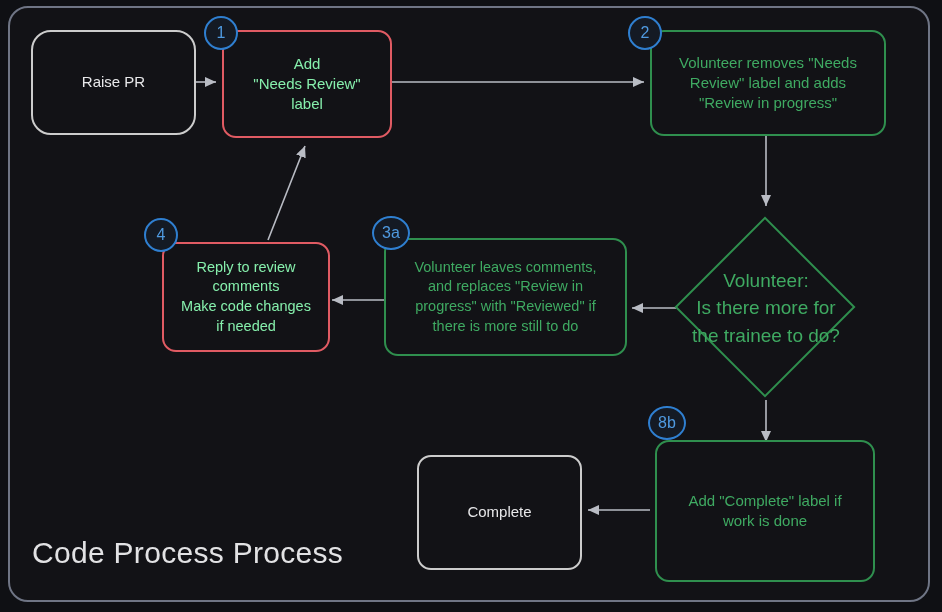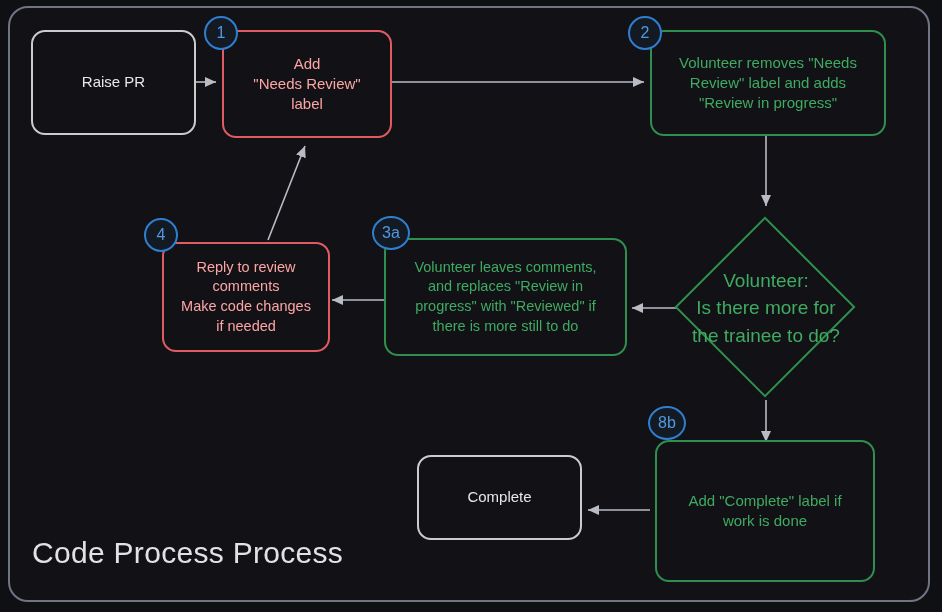--- a/index.html
+++ b/index.html
@@ -46,21 +46,21 @@
     border-radius: 14px;
     border: 2px solid #cccccc;
     color: #e8e8ea;
     font-size: 15px;
     line-height: 1.35;
     padding: 6px 10px;
     background: transparent;
   }
   .node.red {
     border-color: #e05b63;
-    color: #fca5a5;
+    color: #86efac;
   }
   .node.green {
     border-color: #2f8f4e;
     color: #3faa62;
   }
   .node .txt {
     white-space: pre-line;
   }
   .diamond {
     position: absolute;
@@ -144,21 +144,21 @@
 
     <line x1="384" y1="300" x2="332" y2="300" stroke="#b9bcc4" stroke-width="1.6" marker-end="url(#arrow-gray)"></line>
 
     <line x1="268" y1="240" x2="305" y2="146" stroke="#b9bcc4" stroke-width="1.6" marker-end="url(#arrow-gray)"></line>
 
     <line x1="766" y1="400" x2="766" y2="442" stroke="#b9bcc4" stroke-width="1.6" marker-end="url(#arrow-gray)"></line>
 
     <line x1="650" y1="510" x2="588" y2="510" stroke="#b9bcc4" stroke-width="1.6" marker-end="url(#arrow-gray)"></line>
   </svg>
 
-  <div class="node" style="left:31px; top:30px; width:165px; height:105px;">
+  <div class="node" style="left:31px; top:30px; width:165px; height:105px;border-radius:20px;">
     <span class="txt">Raise PR</span>
   </div>
 
   <div class="node red" style="left:222px; top:30px; width:170px; height:108px;">
     <span class="txt">Add
 "Needs Review"
 label</span>
   </div>
 
   <div class="node green" style="left:650px; top:30px; width:236px; height:106px; font-size:15px;">
@@ -186,21 +186,21 @@
 comments
 Make code changes
 if needed</span>
   </div>
 
   <div class="node green" style="left:655px; top:440px; width:220px; height:142px; font-size:15px;">
     <span class="txt">Add "Complete" label if
 work is done</span>
   </div>
 
-  <div class="node" style="left:417px; top:455px; width:165px; height:85px;text-align:center;">
+  <div class="node" style="left:417px; top:455px; width:165px; height:115px;text-align:center;">
     <span class="txt">Complete</span>
   </div>
 
   <div class="step-badge" style="left:204px; top:16px;">
     <span>1</span>
   </div>
   <div class="step-badge" style="left:628px; top:16px;">
     <span>2</span>
   </div>
   <div class="step-badge wide" style="left:372px; top:216px;">

